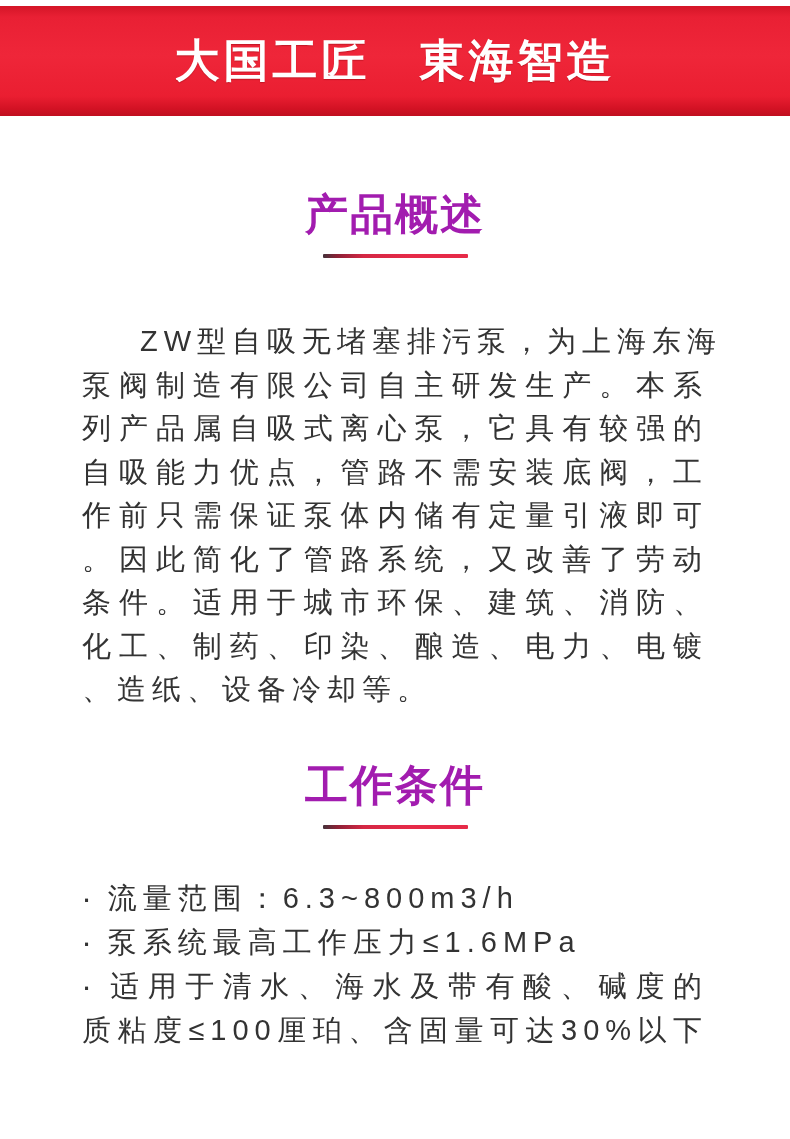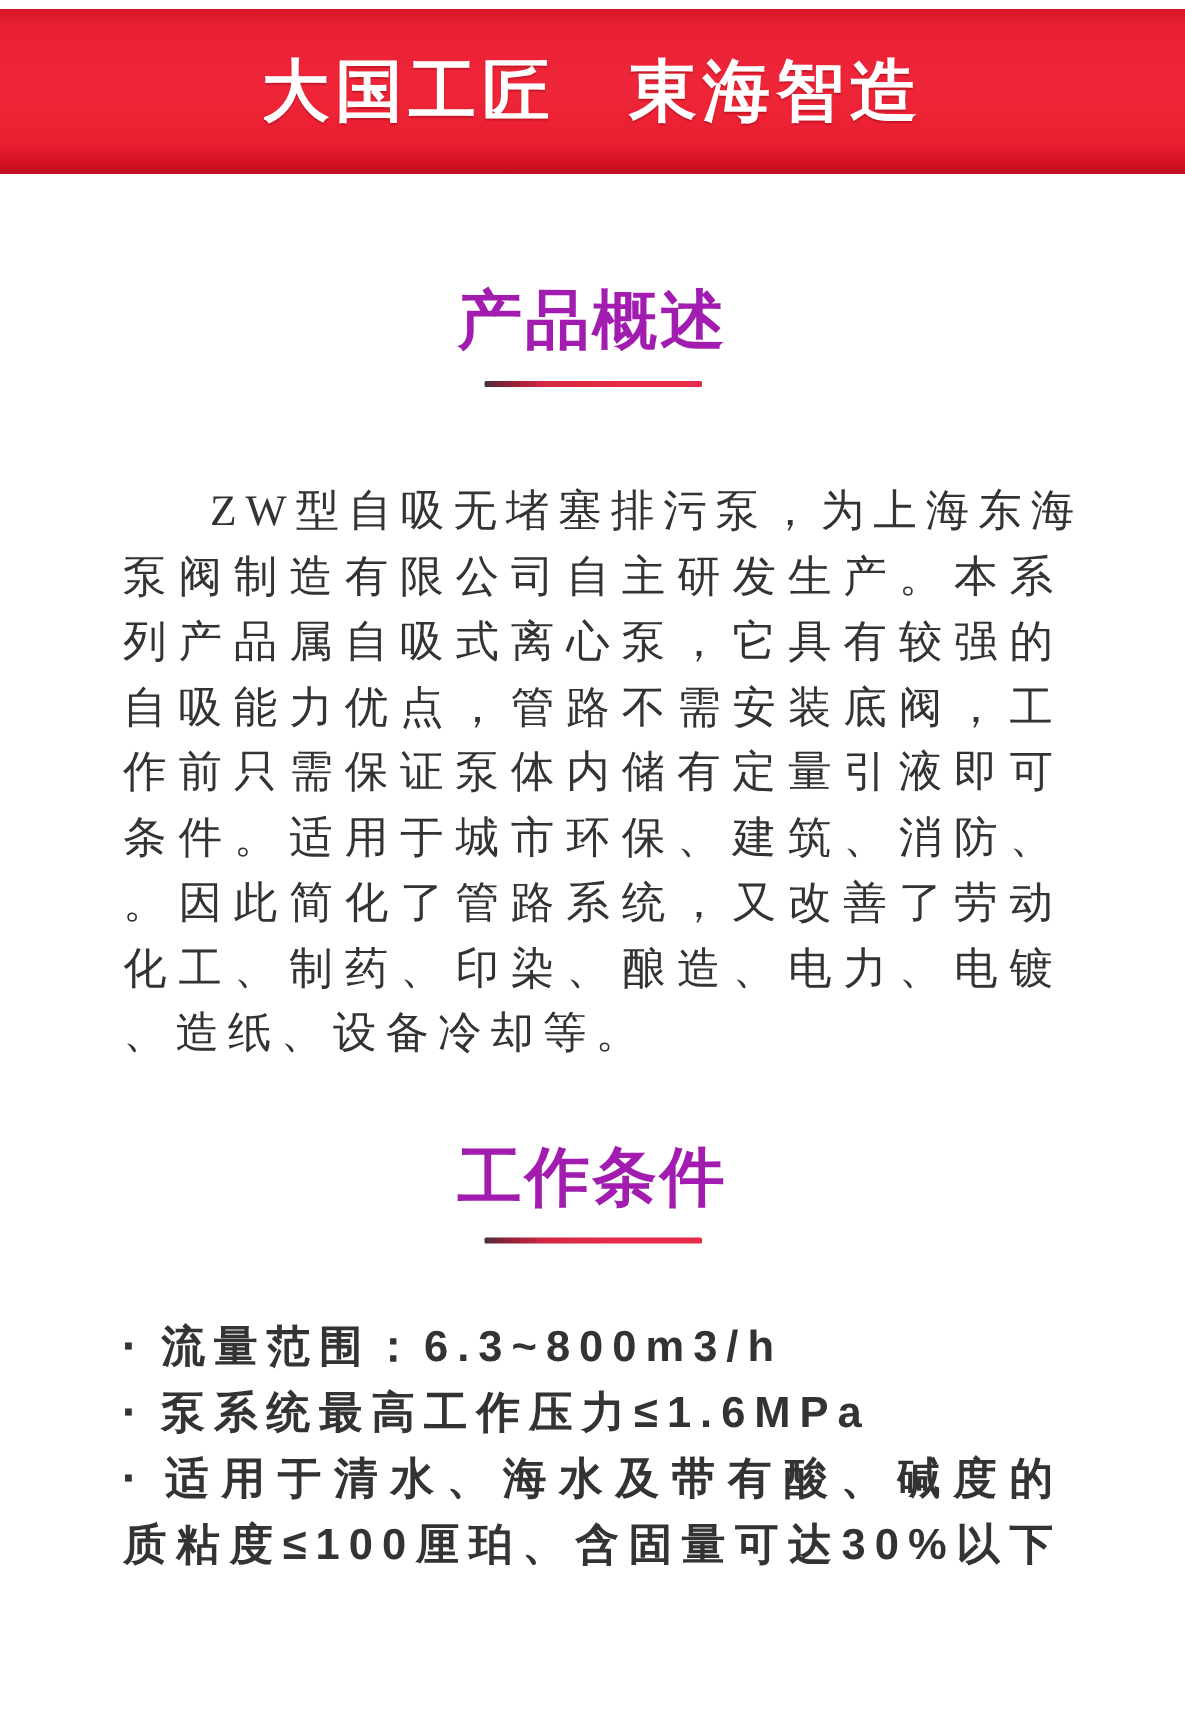--- a/index.html
+++ b/index.html
@@ -57,30 +57,29 @@
     font-size: 29px;
     line-height: 43.5px;
     color: #333333;
   }
   .pline {
     letter-spacing: 6px;
     text-align: justify;
     text-align-last: justify;
     white-space: nowrap;
   }
-  .pline.first { text-indent: 2em; font-family: Liberation Serif, serif; }
+  .pline.first { text-indent: 2em; }
   .pline.last { text-align: right; text-align-last: left; }
 
   
   .spec-list {
     margin-top: 47px;
     font-size: 29px;
     line-height: 44px;
     color: #333333;
-    font-weight: bold;
   }
   .row { letter-spacing: 6px; white-space: nowrap; }
   .row.jst { text-align: justify; text-align-last: justify; }
   .bullet {
     display: inline-block;
     margin-right: 10px;
     transform: scale(1.1);
   }
 </style>
 </head>
@@ -97,22 +96,22 @@
     <section>
       <h2 class="section-title overview-title">产品概述</h2>
       <div class="title-underline"></div>
 
       <div class="paragraph">
         <div class="pline first">ZW型自吸无堵塞排污泵，为上海东海</div>
         <div class="pline">泵阀制造有限公司自主研发生产。本系</div>
         <div class="pline">列产品属自吸式离心泵，它具有较强的</div>
         <div class="pline">自吸能力优点，管路不需安装底阀，工</div>
         <div class="pline">作前只需保证泵体内储有定量引液即可</div>
+        <div class="pline">。因此简化了管路系统，又改善了劳动</div>
         <div class="pline">条件。适用于城市环保、建筑、消防、</div>
-        <div class="pline">。因此简化了管路系统，又改善了劳动</div>
         <div class="pline">化工、制药、印染、酿造、电力、电镀</div>
         <div class="pline last">、造纸、设备冷却等。</div>
       </div>
     </section>
 
     <section>
       <h2 class="section-title conditions-title">工作条件</h2>
       <div class="title-underline"></div>
 
       <div class="spec-list">

